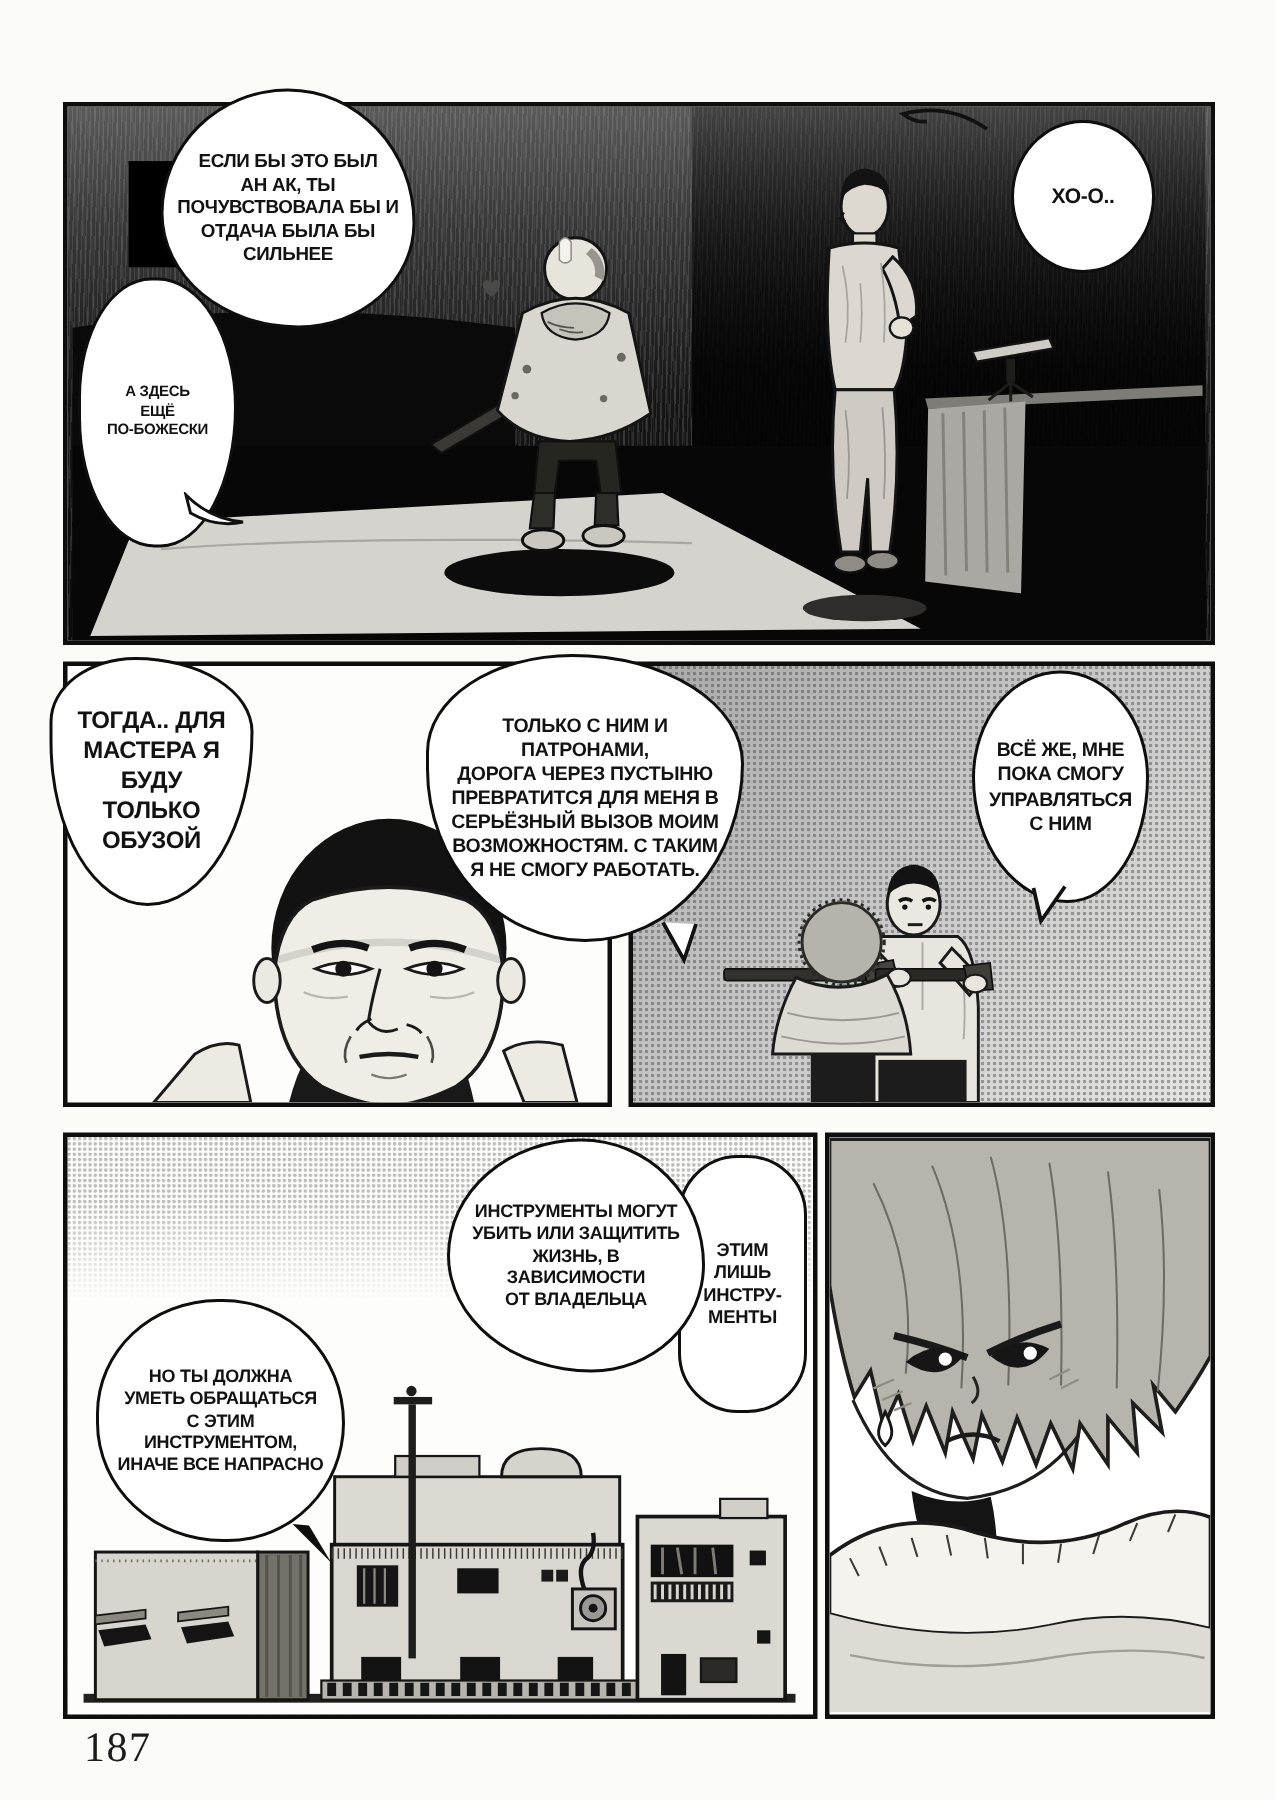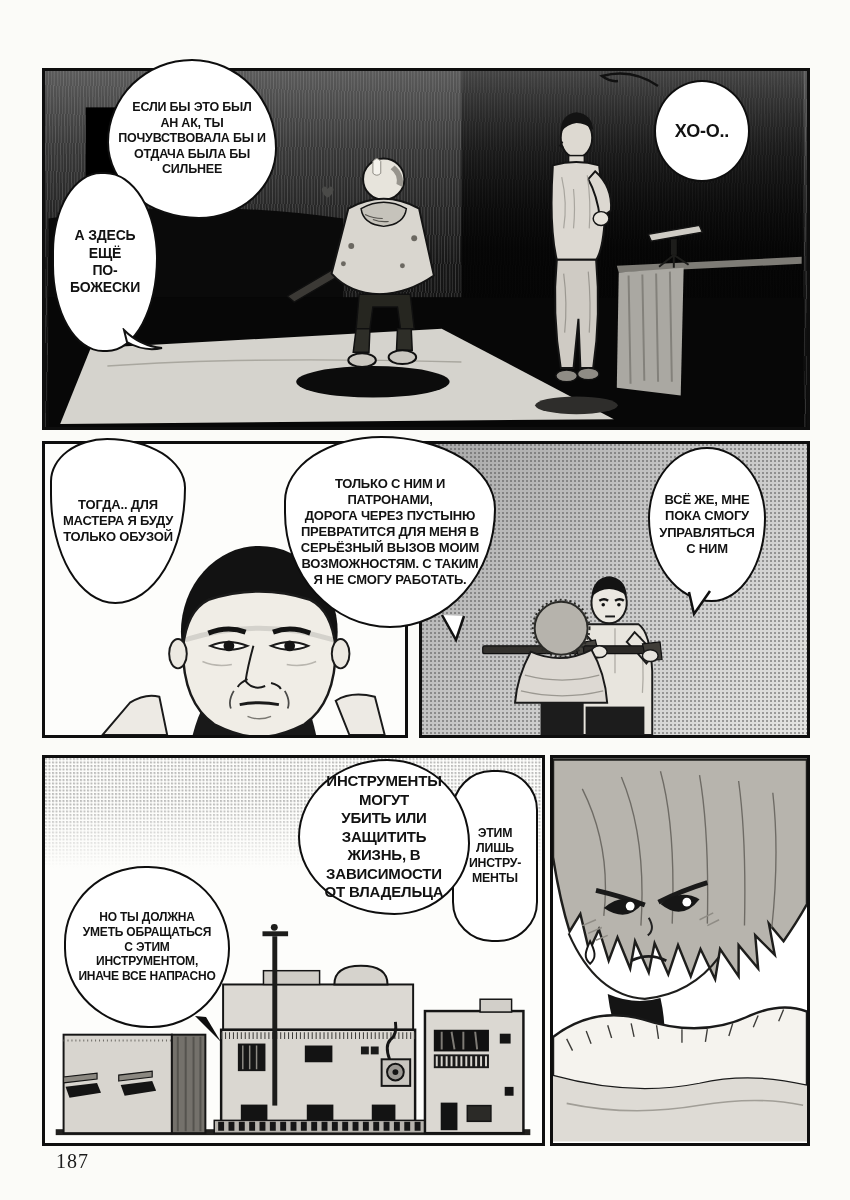--- a/index.html
+++ b/index.html
@@ -24,21 +24,21 @@
       #fdfdfb;
     background-size:100% 100%,3.5px 3.5px,100% 100%;}
   #panel3R{left:550px;top:755px;width:260px;height:391px;background:#fff;}
   .art{position:absolute;left:0;top:0;width:100%;height:100%;}
   .bubble{position:absolute;background:#fff;border:2.5px solid #0e0e0e;z-index:5;
     display:flex;align-items:center;justify-content:center;text-align:center;
     font-weight:bold;color:#121212;white-space:pre-line;box-sizing:border-box;
     padding:8px;line-height:1.24;letter-spacing:-0.2px;}
   .tail{position:absolute;z-index:6;}
   #pageNum{position:absolute;left:56px;top:1150px;font-family:"Liberation Serif",serif;
-    font-size:20px;color:#1c1c1c;letter-spacing:1px;}
+    font-size:28px;color:#1c1c1c;letter-spacing:1px;}
 </style>
 </head>
 <body>
 
 <div id="panel1" class="panel">
   <svg class="art" viewBox="0 0 768 362">
     <defs>
       <linearGradient id="gR" x1="0" y1="0" x2="0" y2="1">
         <stop offset="0" stop-color="#000" stop-opacity="0.25"></stop>
         <stop offset="0.5" stop-color="#030303" stop-opacity="0.9"></stop>
@@ -238,33 +238,33 @@
     <path d="M14,352 Q80,366 150,354 Q210,344 256,354" stroke="#a19e97" stroke-width="1.6" fill="none"></path>
   </svg>
 </div>
 
 <div class="bubble" style="left:107px;top:59px;width:170px;height:160px;font-size:12.5px;border-radius:50% 50% 46% 54% / 52% 56% 44% 48%;">ЕСЛИ БЫ ЭТО БЫЛ
 АН АК, ТЫ
 ПОЧУВСТВОВАЛА БЫ И
 ОТДАЧА БЫЛА БЫ
 СИЛЬНЕЕ</div>
 
-<div class="bubble" style="left:52px;top:172px;width:106px;height:180px;font-size:14px;border-radius:48% 52% 50% 50% / 46% 50% 54% 50%;">А ЗДЕСЬ
+<div class="bubble" style="left:52px;top:185px;width:106px;height:180px;font-size:10px;border-radius:48% 52% 50% 50% / 46% 50% 54% 50%;">А ЗДЕСЬ
 ЕЩЁ
 ПО-БОЖЕСКИ</div>
 <svg class="tail" style="left:120px;top:328px;" width="46" height="28" viewBox="0 0 46 28">
   <path d="M4,2 Q20,18 42,20 Q24,24 7,14 Z" fill="#fff" stroke="#111" stroke-width="2"></path>
 </svg>
 
-<div class="bubble" style="left:654px;top:80px;width:96px;height:102px;font-size:18px;border-radius:50%;">ХО-О..</div>
+<div class="bubble" style="left:674px;top:80px;width:96px;height:102px;font-size:14px;border-radius:50%;">ХО-О..</div>
 <svg class="tail" style="left:596px;top:66px;" width="64" height="28" viewBox="0 0 64 28">
   <path d="M62,20 Q36,2 6,10 Q14,16 22,15" fill="none" stroke="#111" stroke-width="2.5"></path>
 </svg>
 
-<div class="bubble" style="left:50px;top:438px;width:136px;height:166px;font-size:13px;border-radius:42% 58% 52% 48% / 26% 30% 70% 66%;">ТОГДА.. ДЛЯ
+<div class="bubble" style="left:33px;top:438px;width:136px;height:166px;font-size:16px;border-radius:42% 58% 52% 48% / 26% 30% 70% 66%;">ТОГДА.. ДЛЯ
 МАСТЕРА Я БУДУ
 ТОЛЬКО ОБУЗОЙ</div>
 
 <div class="bubble" style="left:284px;top:436px;width:212px;height:192px;font-size:13px;border-radius:46% 54% 50% 50% / 34% 38% 62% 60%;">ТОЛЬКО С НИМ И ПАТРОНАМИ,
 ДОРОГА ЧЕРЕЗ ПУСТЫНЮ
 ПРЕВРАТИТСЯ ДЛЯ МЕНЯ В
 СЕРЬЁЗНЫЙ ВЫЗОВ МОИМ
 ВОЗМОЖНОСТЯМ. С ТАКИМ
 Я НЕ СМОГУ РАБОТАТЬ.</div>
 <svg class="tail" style="left:438px;top:612px;" width="32" height="32" viewBox="0 0 32 32">
@@ -272,21 +272,21 @@
 </svg>
 
 <div class="bubble" style="left:648px;top:447px;width:118px;height:155px;font-size:13px;border-radius:50% 50% 46% 54% / 46% 46% 54% 54%;">ВСЁ ЖЕ, МНЕ
 ПОКА СМОГУ
 УПРАВЛЯТЬСЯ
 С НИМ</div>
 <svg class="tail" style="left:684px;top:588px;" width="30" height="30" viewBox="0 0 30 30">
   <path d="M26,3 L10,26 L5,4" fill="#fff" stroke="#111" stroke-width="2.5"></path>
 </svg>
 
-<div class="bubble" style="left:298px;top:759px;width:172px;height:156px;font-size:15px;z-index:6;border-radius:52% 48% 44% 56% / 50% 54% 46% 50%;">ИНСТРУМЕНТЫ МОГУТ
+<div class="bubble" style="left:298px;top:759px;width:172px;height:156px;font-size:12px;z-index:6;border-radius:52% 48% 44% 56% / 50% 54% 46% 50%;">ИНСТРУМЕНТЫ МОГУТ
 УБИТЬ ИЛИ ЗАЩИТИТЬ
 ЖИЗНЬ, В ЗАВИСИМОСТИ
 ОТ ВЛАДЕЛЬЦА</div>
 
 <div class="bubble" style="left:452px;top:770px;width:86px;height:172px;font-size:12.3px;z-index:4;border-radius:40px;">ЭТИМ ЛИШЬ
 ИНСТРУ-
 МЕНТЫ</div>
 
 <div class="bubble" style="left:64px;top:866px;width:166px;height:162px;font-size:12px;border-radius:50% 50% 48% 52% / 48% 52% 50% 50%;">НО ТЫ ДОЛЖНА
 УМЕТЬ ОБРАЩАТЬСЯ

